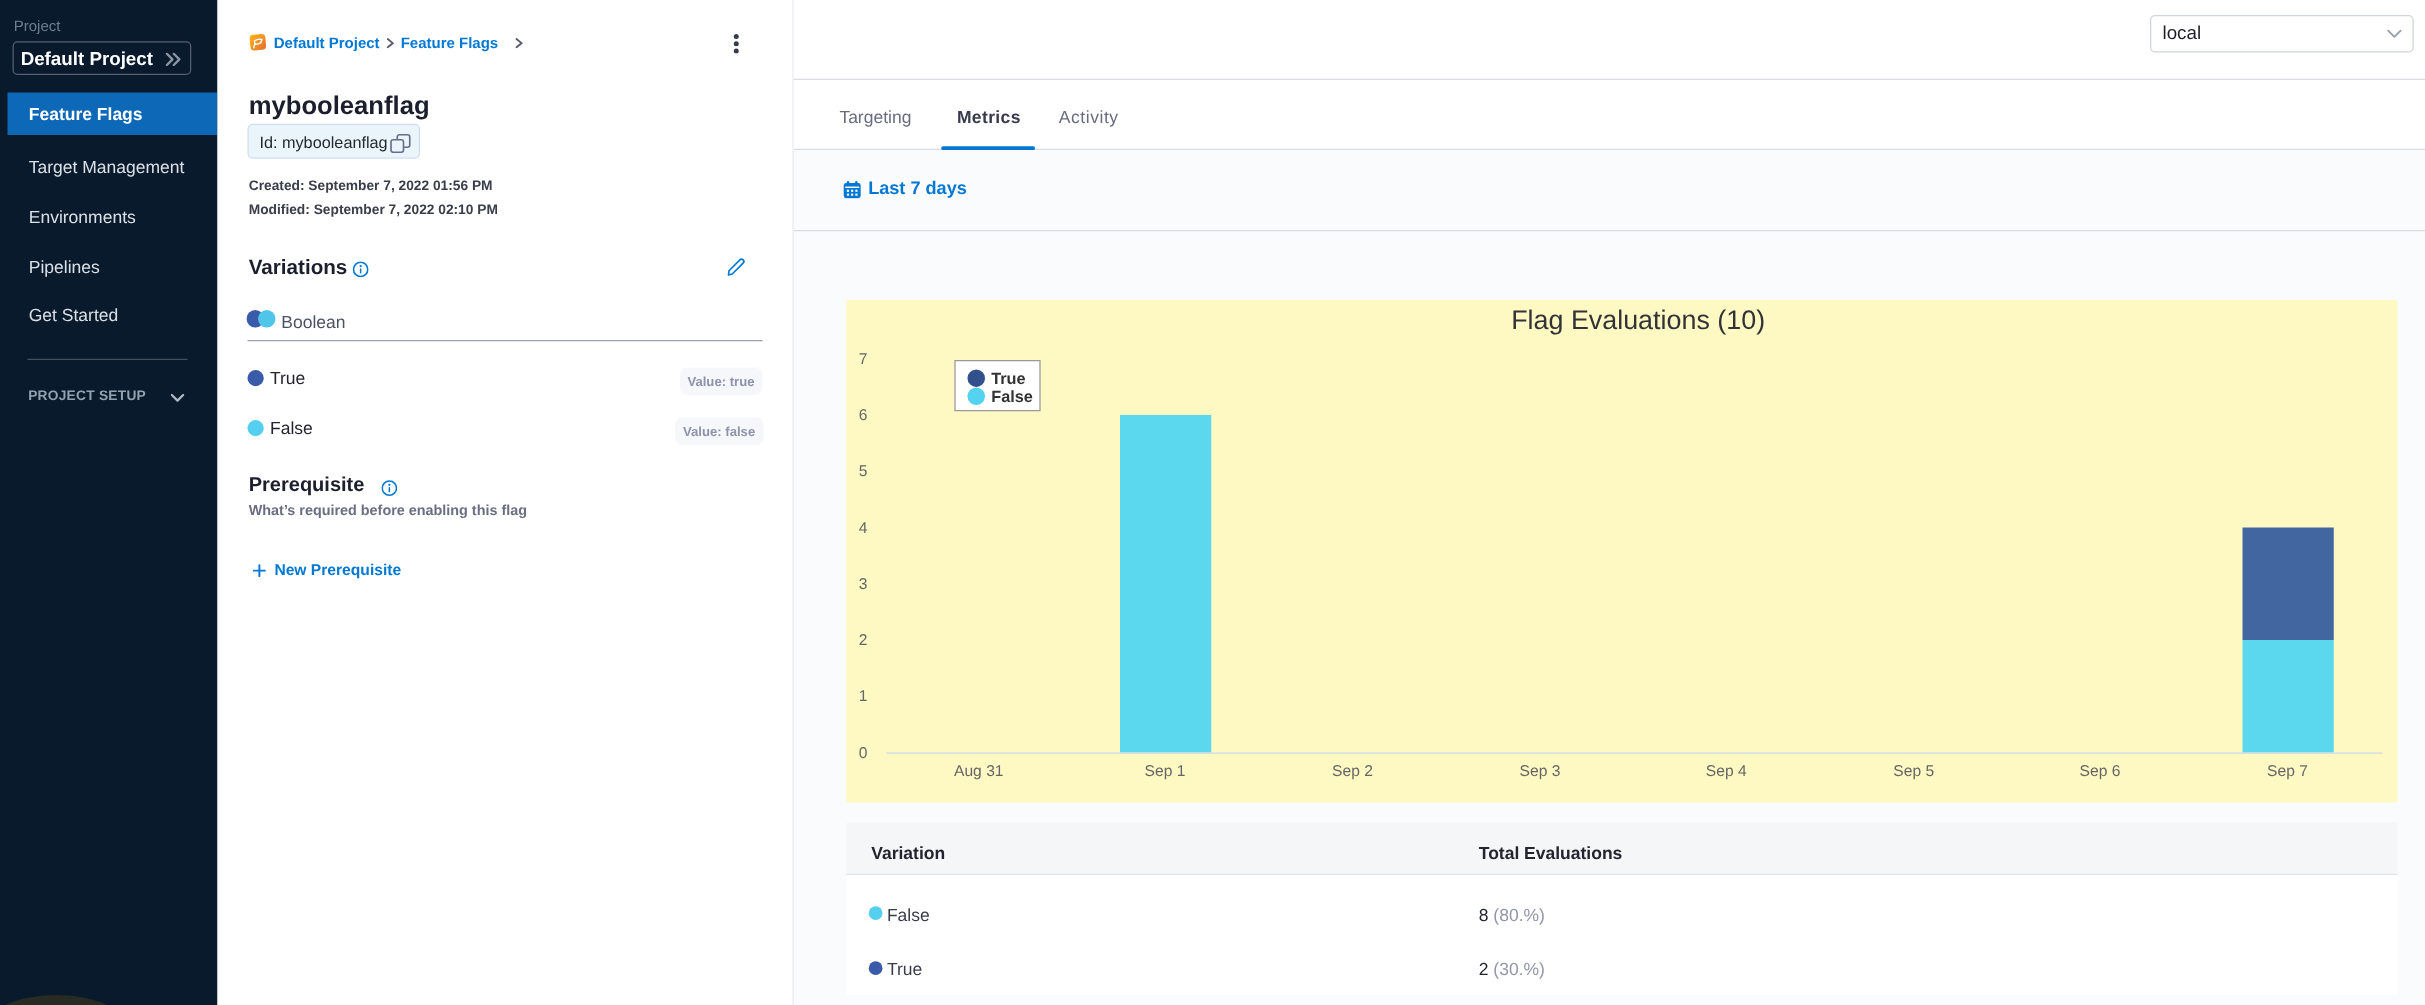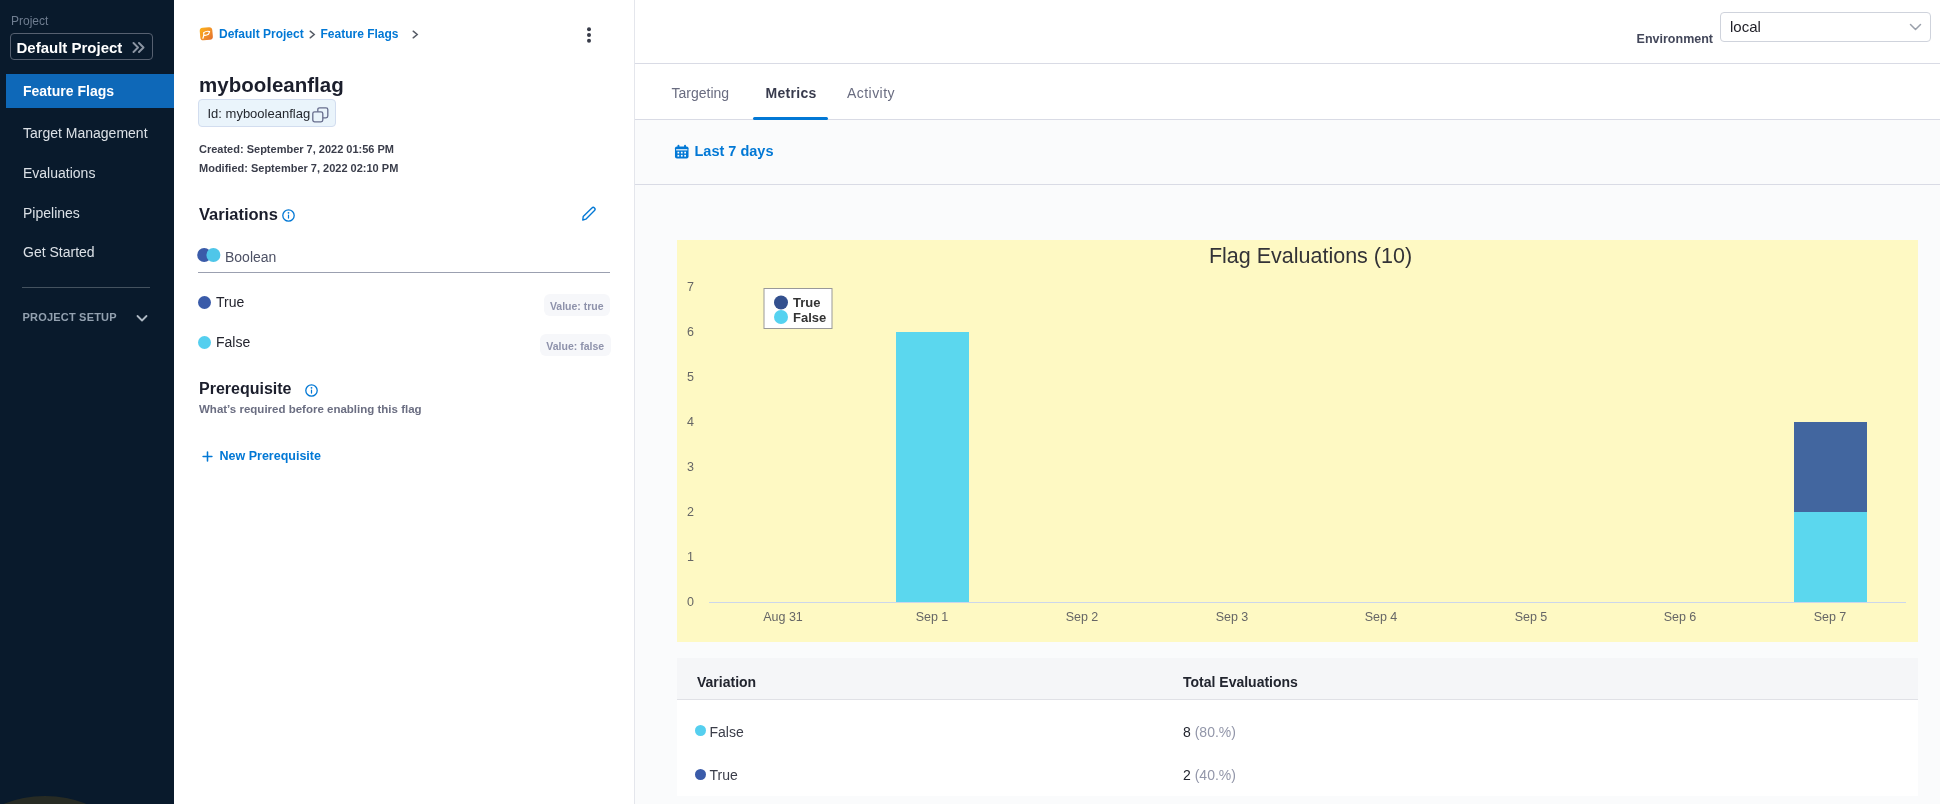--- a/index.html
+++ b/index.html
@@ -16,21 +16,21 @@
   </svg>
   <div class="abs" style="left:11px;top:14px;font-size:12px;color:#6f7d90;">Project</div>
   <div class="abs" style="left:10px;top:33px;width:143px;height:27px;border:1px solid #566070;border-radius:4px;"></div>
   <div class="abs" style="left:16.5px;top:39px;font-size:15px;font-weight:bold;color:#ffffff;">Default Project</div>
   <svg class="abs" style="left:132px;top:42px;" width="14" height="11" viewBox="0 0 14 11">
     <path d="M1.5 1 L6 5.5 L1.5 10 M7 1 L11.5 5.5 L7 10" stroke="#8b95a3" stroke-width="1.9" fill="none" stroke-linecap="round" stroke-linejoin="round"></path>
   </svg>
   <div class="abs" style="left:6px;top:74px;width:168px;height:34px;background:#0e68b8;"></div>
   <div class="abs" style="left:23px;top:83px;font-size:14px;font-weight:600;color:#ffffff;">Feature Flags</div>
   <div class="abs" style="left:23px;top:124.5px;font-size:14px;color:#dbe0e6;">Target Management</div>
-  <div class="abs" style="left:23px;top:164.5px;font-size:14px;color:#dbe0e6;">Evaluations</div>
+  <div class="abs" style="left:23px;top:164.5px;font-size:14px;color:#dbe0e6;">Environments</div>
   <div class="abs" style="left:23px;top:204.5px;font-size:14px;color:#dbe0e6;">Pipelines</div>
   <div class="abs" style="left:23px;top:243.5px;font-size:14px;color:#dbe0e6;">Get Started</div>
   <div class="abs" style="left:22px;top:286.5px;width:128px;height:1px;background:#44525f;"></div>
   <div class="abs" style="left:22.5px;top:310.5px;font-size:11px;font-weight:bold;letter-spacing:0.2px;color:#93a1b0;">PROJECT SETUP</div>
   <svg class="abs" style="left:135.5px;top:313.5px;" width="12" height="9" viewBox="0 0 12 9">
     <path d="M1.5 2 L6 6.5 L10.5 2" stroke="#aeb9c4" stroke-width="1.8" fill="none" stroke-linecap="round" stroke-linejoin="round"></path>
   </svg>
 </div>
 
 <div class="abs" id="leftpanel" style="left:174px;top:0;width:461px;height:804px;background:#ffffff;border-right:1px solid #e4e6ec;">
@@ -111,21 +111,20 @@
 
   <svg class="abs" style="left:27.5px;top:450.5px;" width="11" height="11" viewBox="0 0 12 12">
     <path d="M6 1.2 L6 10.8 M1.2 6 L10.8 6" stroke="#0278d5" stroke-width="1.7" stroke-linecap="round"></path>
   </svg>
   <div class="abs" style="left:45.5px;top:448.5px;font-size:12.5px;font-weight:600;color:#0278d5;">New Prerequisite</div>
 </div>
 
 <div class="abs" id="rightpanel" style="left:635px;top:0;width:1305px;height:804px;background:#fafbfc;">
 
   <div class="abs" style="left:0;top:0;width:1305px;height:64px;background:#ffffff;border-bottom:1px solid #d9dbe5;"></div>
-  <div class="abs" style="left:0;top:31.5px;width:1078px;text-align:right;font-size:12.5px;font-weight:600;color:#43475a;">Environment</div>
   <div class="abs" style="left:1085px;top:12px;width:211px;height:30px;background:#ffffff;border:1px solid #cfd3dc;border-radius:4px;"></div>
   <div class="abs" style="left:1095px;top:18px;font-size:15px;color:#1d1d25;">local</div>
   <svg class="abs" style="left:1274px;top:23px;" width="13" height="8" viewBox="0 0 13 8">
     <path d="M1.5 1.5 L6.5 6.5 L11.5 1.5" stroke="#9aa0ab" stroke-width="1.5" fill="none" stroke-linecap="round" stroke-linejoin="round"></path>
   </svg>
 
   <div class="abs" style="left:0;top:64px;width:1305px;height:56px;background:#ffffff;border-bottom:1px solid #d9dbe5;"></div>
   <div class="abs" style="left:36.5px;top:85px;font-size:14px;color:#696c80;">Targeting</div>
   <div class="abs" style="left:130.5px;top:85px;font-size:14px;font-weight:bold;color:#383b4d;letter-spacing:0.3px;">Metrics</div>
   <div class="abs" style="left:212px;top:85px;font-size:14px;color:#696c80;letter-spacing:0.45px;">Activity</div>
@@ -190,15 +189,15 @@
 
   <div class="abs" style="left:42px;top:658px;width:1241px;height:138px;background:#ffffff;">
     <div class="abs" style="left:0;top:0;width:1241px;height:42px;background:#f5f6f8;border-bottom:1px solid #e0e1e6;"></div>
     <div class="abs" style="left:20px;top:16px;font-size:14px;font-weight:bold;color:#22252f;">Variation</div>
     <div class="abs" style="left:506px;top:16px;font-size:14px;font-weight:bold;color:#22252f;">Total Evaluations</div>
     <div class="abs" style="left:17.5px;top:67px;width:11px;height:11px;border-radius:50%;background:#55cfef;"></div>
     <div class="abs" style="left:32.5px;top:65.5px;font-size:14px;color:#3a3d49;">False</div>
     <div class="abs" style="left:506px;top:65.5px;font-size:14px;color:#22252f;">8 <span style="color:#9296a9;">(80.%)</span></div>
     <div class="abs" style="left:17.5px;top:110.5px;width:11px;height:11px;border-radius:50%;background:#3a5ba9;"></div>
     <div class="abs" style="left:32.5px;top:109px;font-size:14px;color:#3a3d49;">True</div>
-    <div class="abs" style="left:506px;top:109px;font-size:14px;color:#22252f;">2 <span style="color:#9296a9;">(40.%)</span></div>
+    <div class="abs" style="left:506px;top:109px;font-size:14px;color:#22252f;">2 <span style="color:#9296a9;">(30.%)</span></div>
   </div>
 </div>
 
 </body></html>

